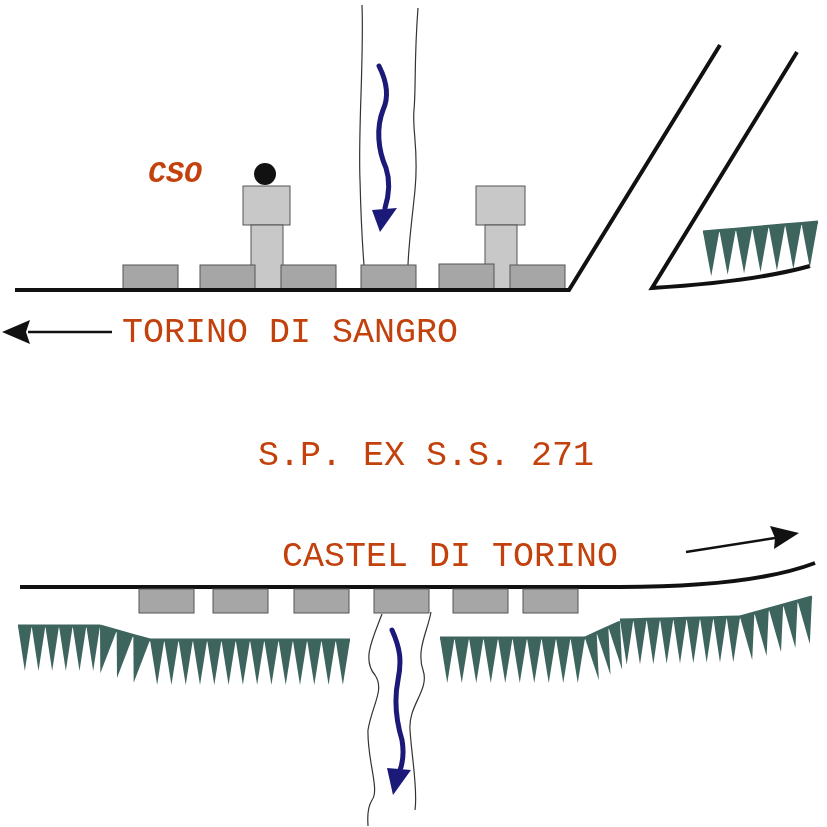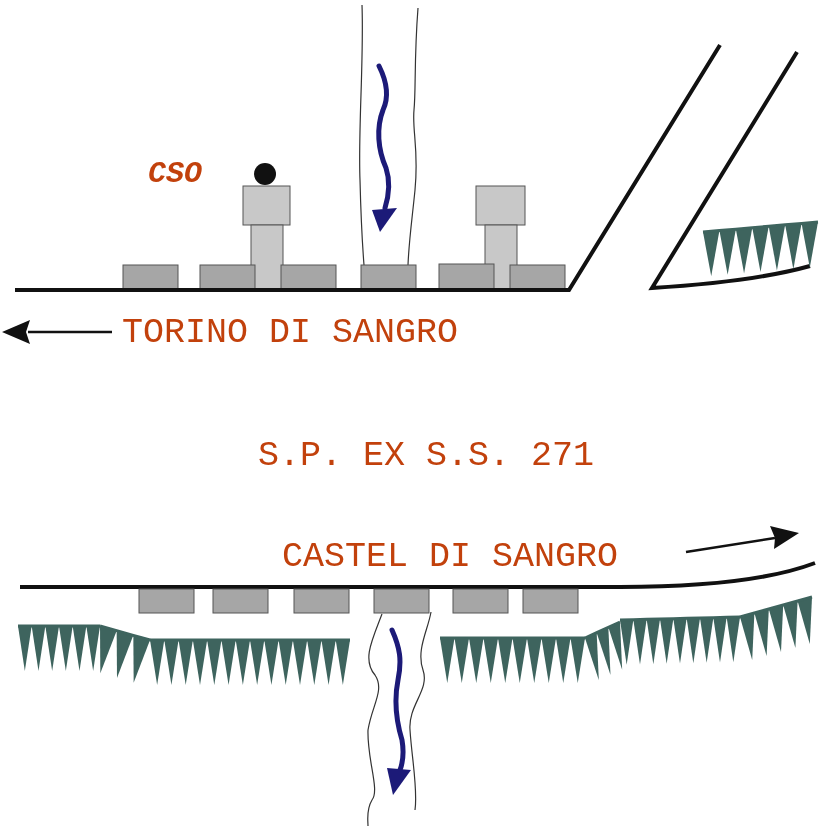--- a/index.html
+++ b/index.html
@@ -125,13 +125,13 @@
       <polygon points="768.8,609 783.2,605 781,652" fill="#3e645e"></polygon>
       <polygon points="783.2,605 797.6,601 795.4000000000001,648" fill="#3e645e"></polygon>
       <polygon points="797.6,601 812,597 809.8,644" fill="#3e645e"></polygon>
       <polyline points="740,617 754.4,613 768.8,609 783.2,605 797.6,601 812,597" fill="none" stroke="#3e645e" stroke-width="3"></polyline>
     </g>
 </svg>
 
 <div class="lbl lbl-cso" style="left:148px;top:157px;">CSO</div>
 <div class="lbl lbl-big" style="left:122px;top:313px;">TORINO DI SANGRO</div>
 <div class="lbl lbl-big" style="left:258px;top:436px;">S.P. EX S.S. 271</div>
-<div class="lbl lbl-big" style="left:282px;top:537px;">CASTEL DI SANGRO</div>
+<div class="lbl lbl-big" style="left:282px;top:537px;">CASTEL DI TORINO</div>
 
 </body></html>

